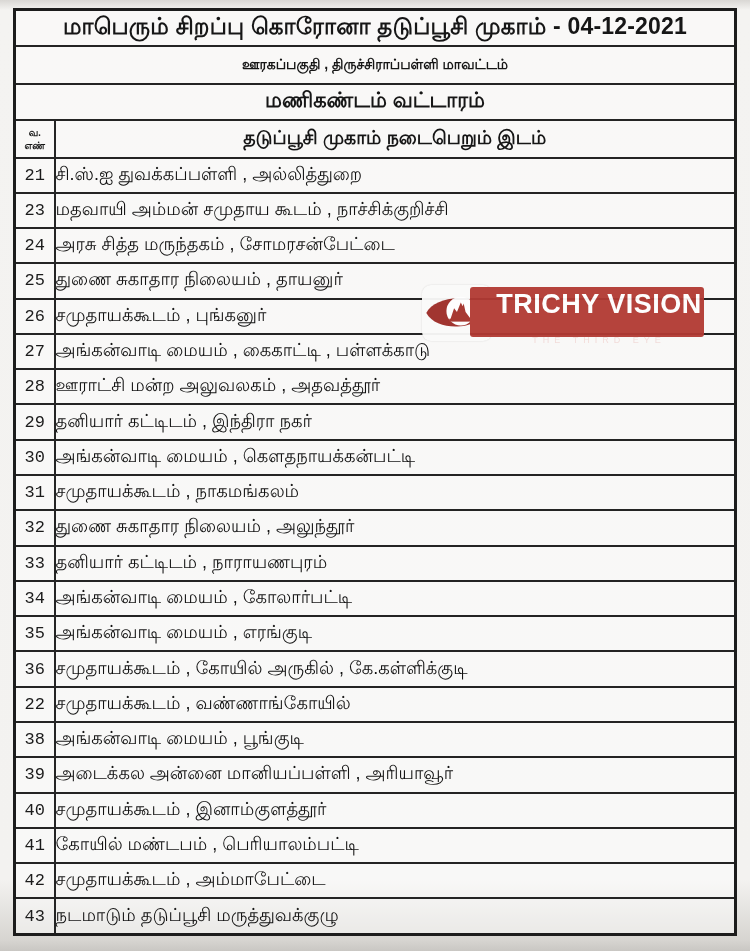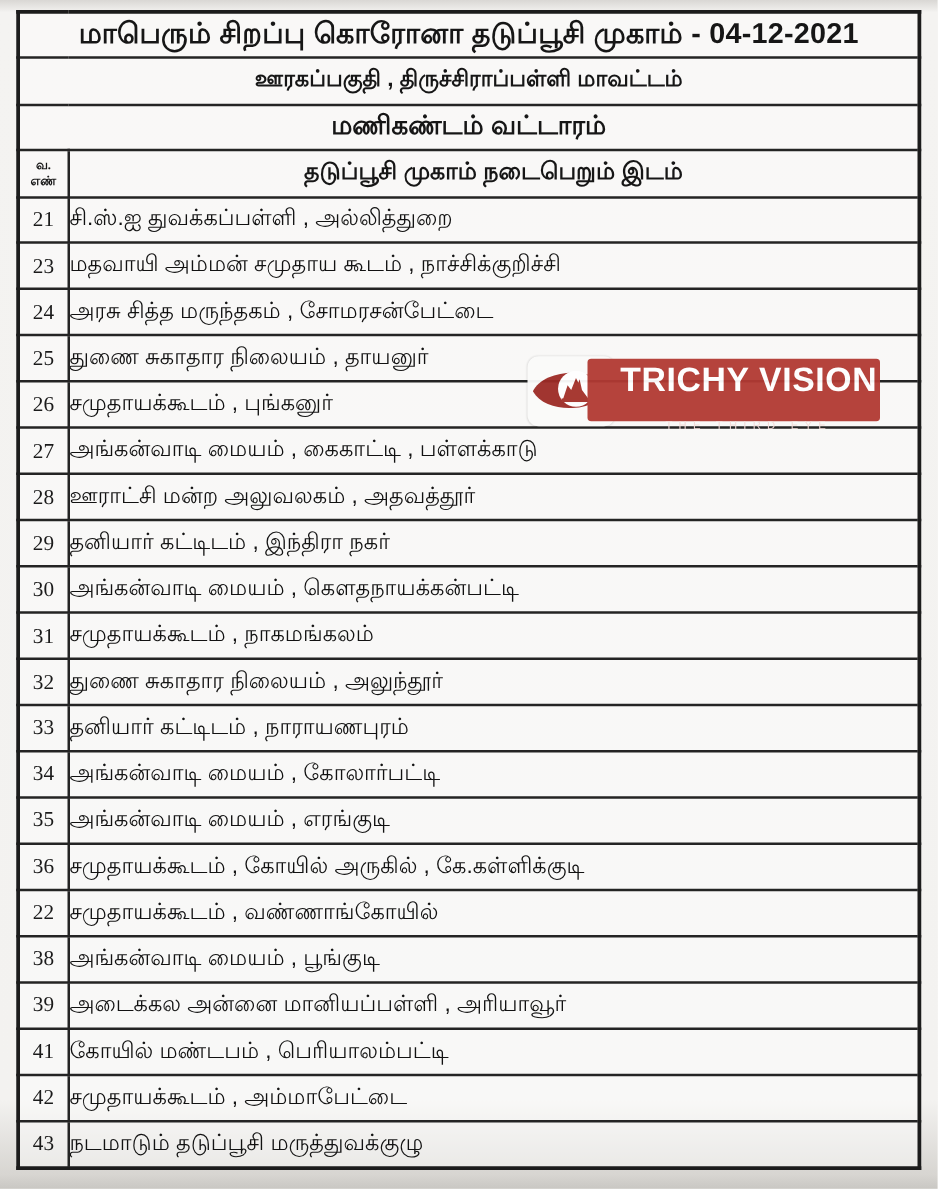--- a/index.html
+++ b/index.html
@@ -47,21 +47,21 @@
 
   .title-cell {
     text-align: center;
     font-weight: 700;
     font-size: 23px;
     letter-spacing: 0.2px;
   }
   .subtitle-cell {
     text-align: center;
     font-weight: 700;
-    font-size: 18px;
+    font-size: 14px;
     margin-left: 28px;
   }
   .block-cell {
     text-align: center;
     font-weight: 700;
     font-size: 21px;
     margin-left: 8px;
   }
   .colhead-location {
     text-align: center;
@@ -72,21 +72,21 @@
     text-align: center;
     font-weight: 700;
     font-size: 10px;
     line-height: 13px;
     font-family: "Liberation Serif", "DejaVu Serif", serif;
   }
   .colhead-serial span { display: block; }
 
   td.serial-cell {
     text-align: center;
-    font-family: Liberation Serif, serif;
+    font-family: Liberation Mono, monospace;
     font-size: 17px;
     font-weight: 400;
     color: #1b1b1b;
   }
   td.location-cell {
     text-align: left;
     padding-left: 9px;
     font-weight: 400;
     font-size: 18px;
     color: #121212;
@@ -241,20 +241,24 @@
     <td class="serial-cell">22</td>
     <td class="location-cell">சமுதாயக்கூடம் , வண்ணாங்கோயில்</td>
   </tr>
       <tr class="data-row">
     <td class="serial-cell">38</td>
     <td class="location-cell">அங்கன்வாடி மையம் , பூங்குடி</td>
   </tr>
       <tr class="data-row">
     <td class="serial-cell">39</td>
     <td class="location-cell">அடைக்கல அன்னை மானியப்பள்ளி , அரியாவூர்</td>
+  </tr>
+      <tr class="data-row">
+    <td class="serial-cell">40</td>
+    <td class="location-cell">சமுதாயக்கூடம் , இனாம்குளத்தூர்</td>
   </tr>
       <tr class="data-row">
     <td class="serial-cell">41</td>
     <td class="location-cell">கோயில் மண்டபம் , பெரியாலம்பட்டி</td>
   </tr>
       <tr class="data-row">
     <td class="serial-cell">42</td>
     <td class="location-cell">சமுதாயக்கூடம் , அம்மாபேட்டை</td>
   </tr>
       <tr class="data-row">

